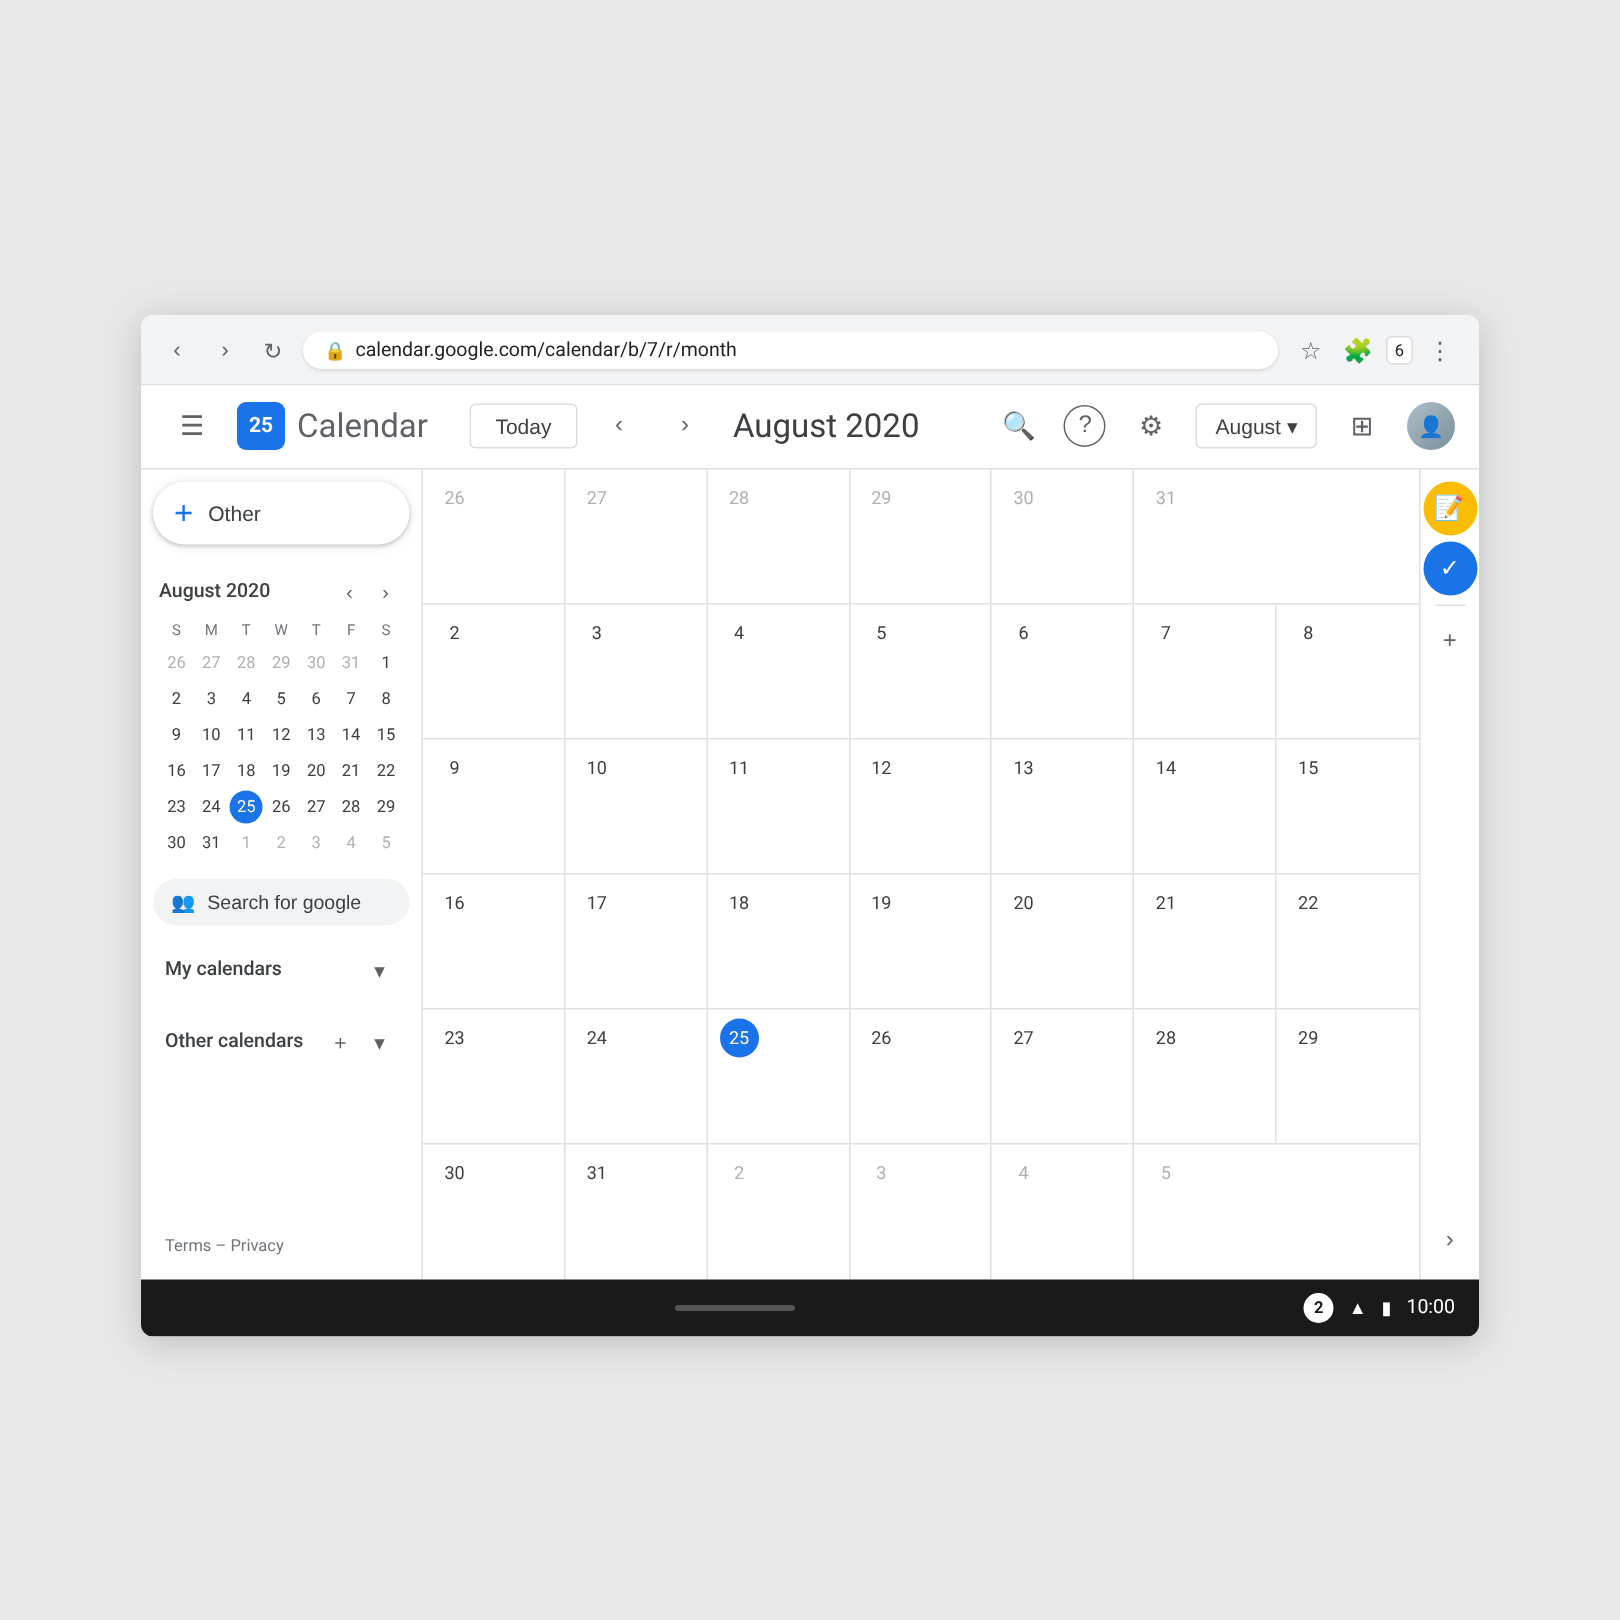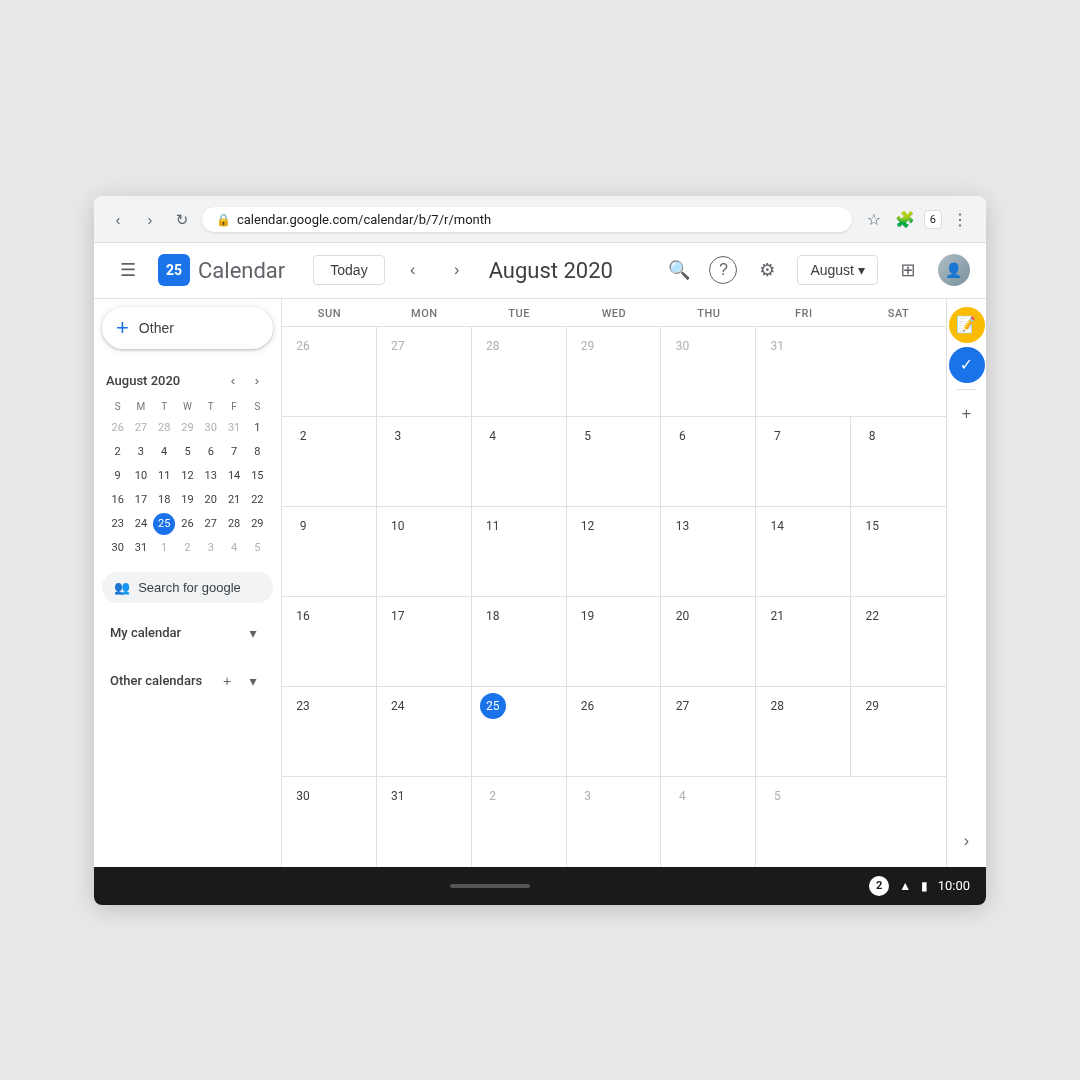--- a/index.html
+++ b/index.html
@@ -540,47 +540,43 @@
             </div>
           </div>
         </div>
 
         <button class="search-people">
           <span>👥</span>
           <span>Search for google</span>
         </button>
 
         <div class="cal-section">
-          <span class="cal-section-title">My calendar</span>
+          <span class="cal-section-title">My calendars</span>
           <div class="cal-section-icons">
             <button class="cal-section-icon-btn">▾</button>
           </div>
         </div>
 
         <div class="cal-section">
           <span class="cal-section-title">Other calendars</span>
           <div class="cal-section-icons">
             <button class="cal-section-icon-btn">+</button>
             <button class="cal-section-icon-btn">▾</button>
           </div>
         </div>
 
+        <div class="sidebar-footer">
+          <a href="#">Terms</a>
+          <span> – </span>
+          <a href="#">Privacy</a>
+        </div>
       </div>
 
       <div class="cal-grid-area">
 
-        <div class="cal-header-row">
-          <div class="cal-dow-header">SUN</div>
-          <div class="cal-dow-header">MON</div>
-          <div class="cal-dow-header">TUE</div>
-          <div class="cal-dow-header">WED</div>
-          <div class="cal-dow-header">THU</div>
-          <div class="cal-dow-header">FRI</div>
-          <div class="cal-dow-header">SAT</div>
-        </div>
 
         <div class="cal-body">
 
           <div class="cal-week-row">
             <div class="cal-day-cell"><span class="cal-day-num other-month">26</span></div>
             <div class="cal-day-cell"><span class="cal-day-num other-month">27</span></div>
             <div class="cal-day-cell"><span class="cal-day-num other-month">28</span></div>
             <div class="cal-day-cell"><span class="cal-day-num other-month">29</span></div>
             <div class="cal-day-cell"><span class="cal-day-num other-month">30</span></div>
             <div class="cal-day-cell"><span class="cal-day-num other-month">31</span></div>

